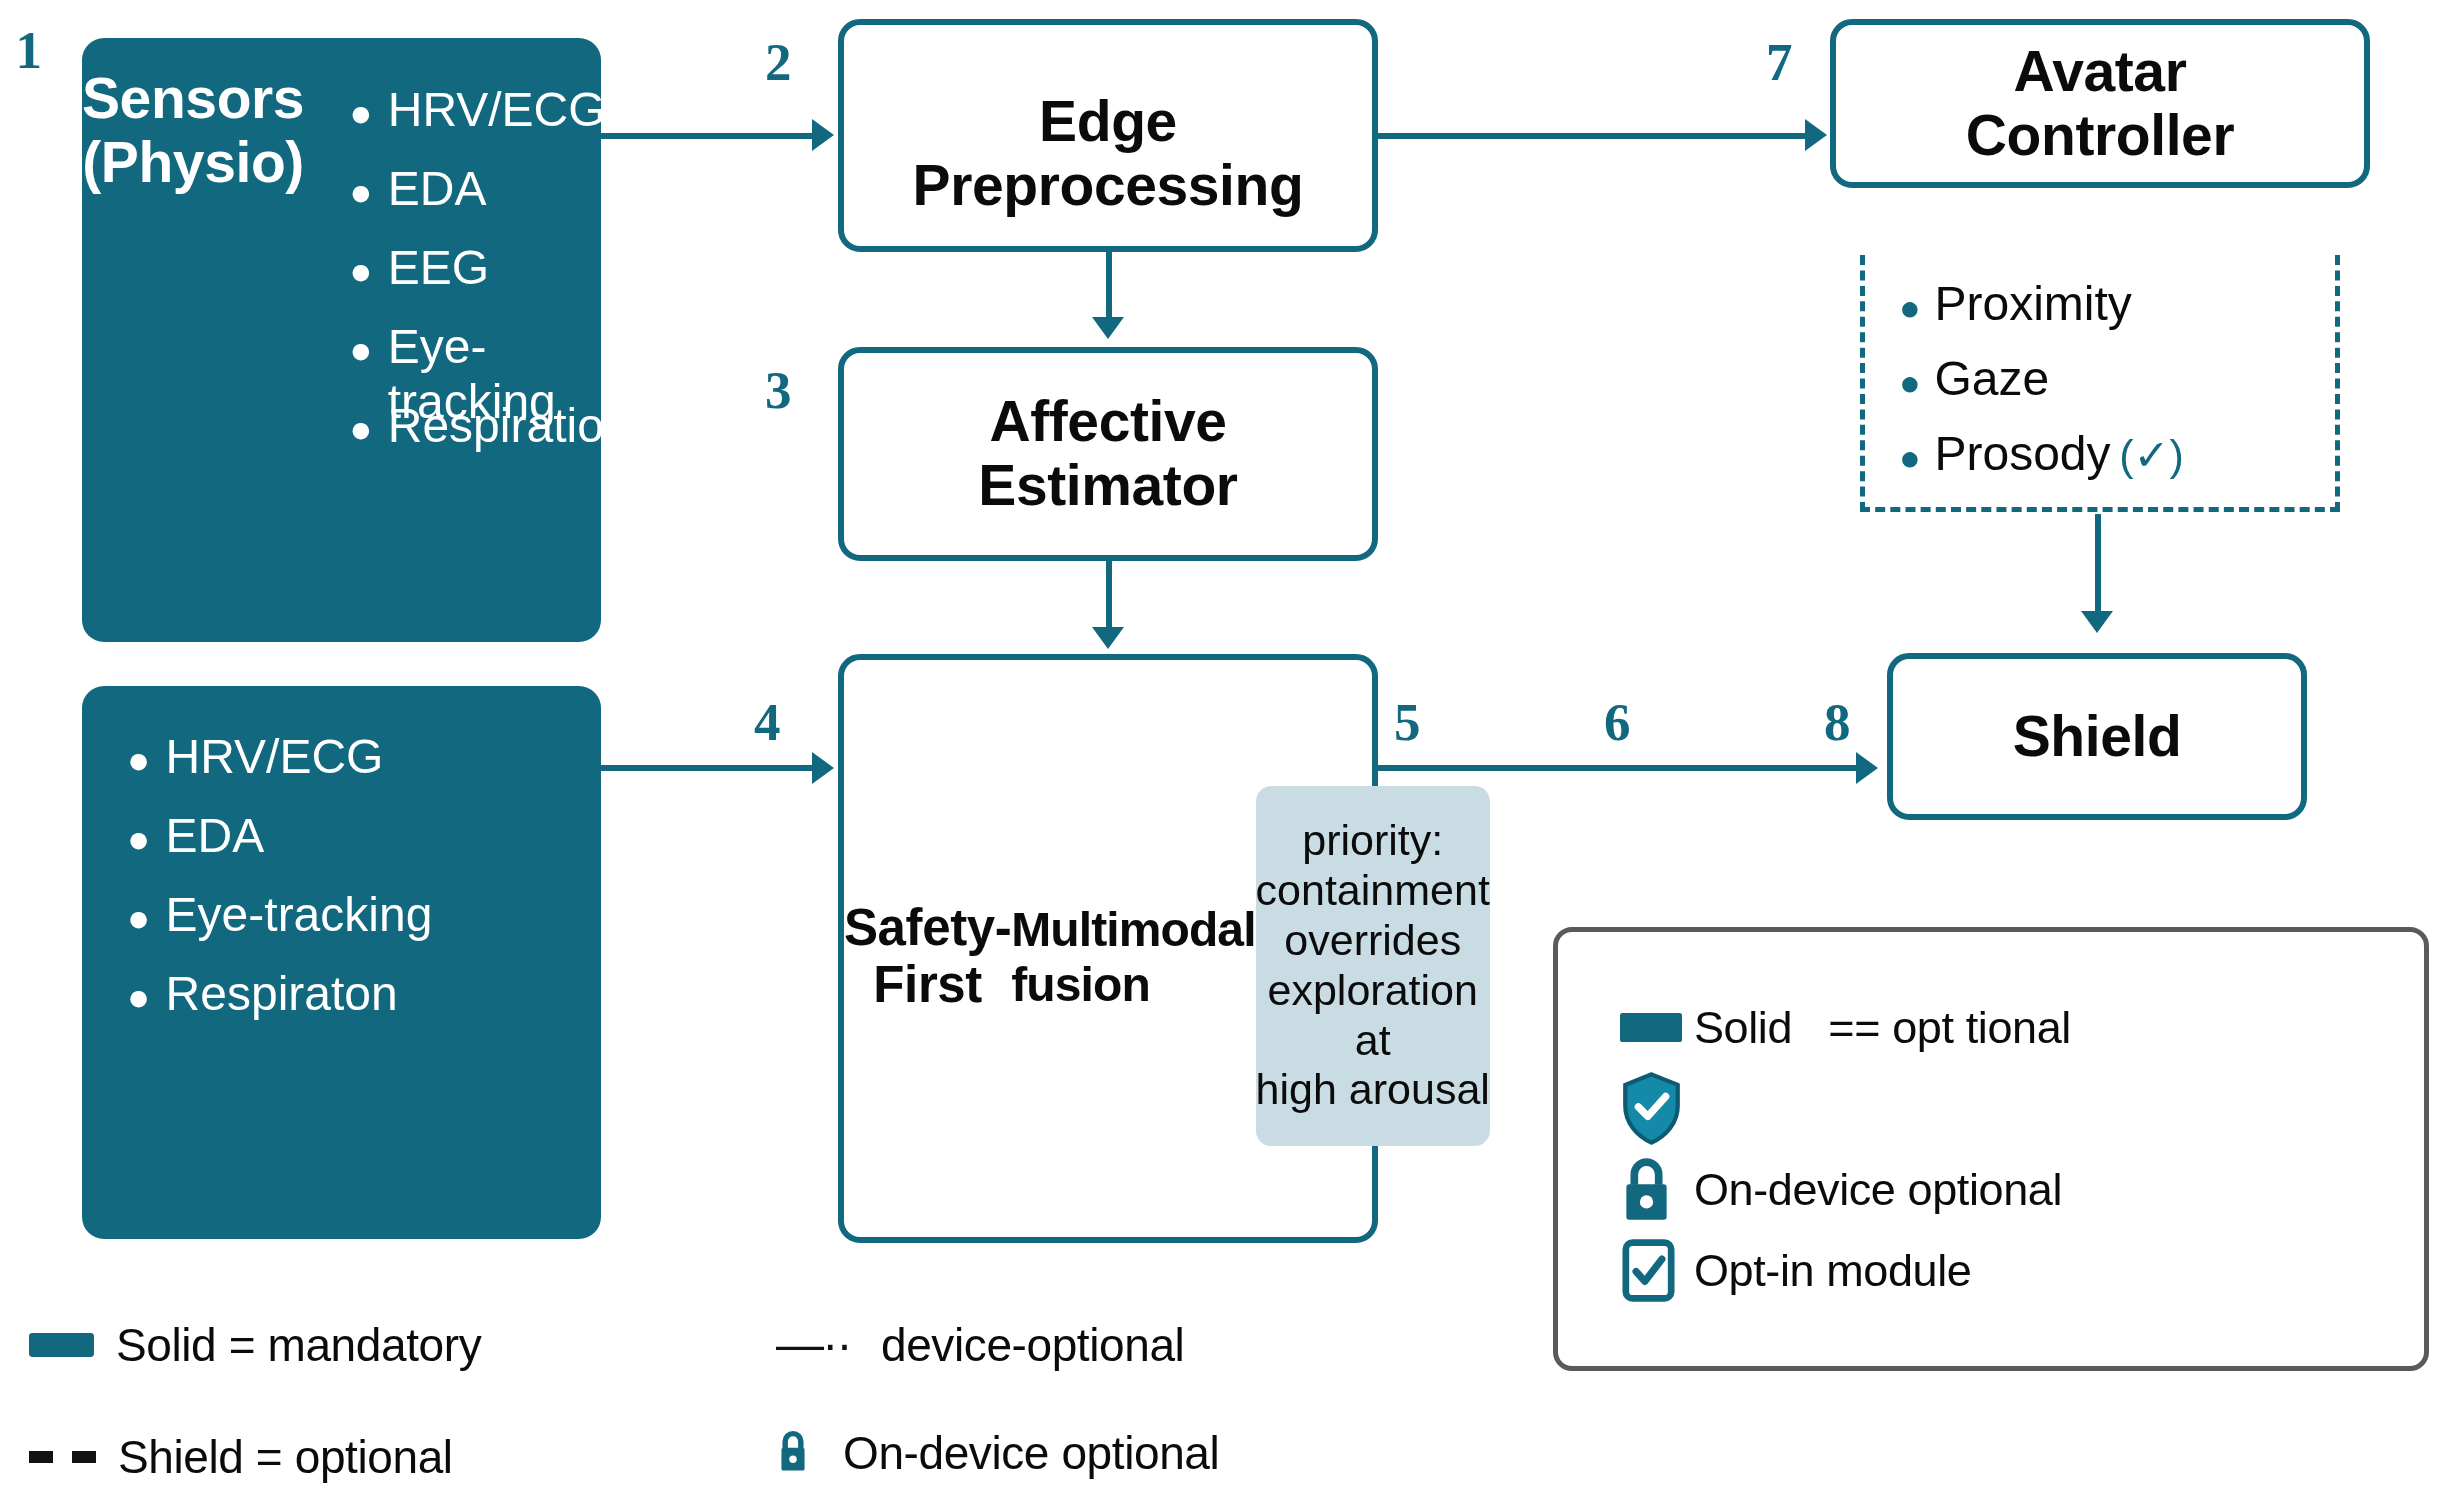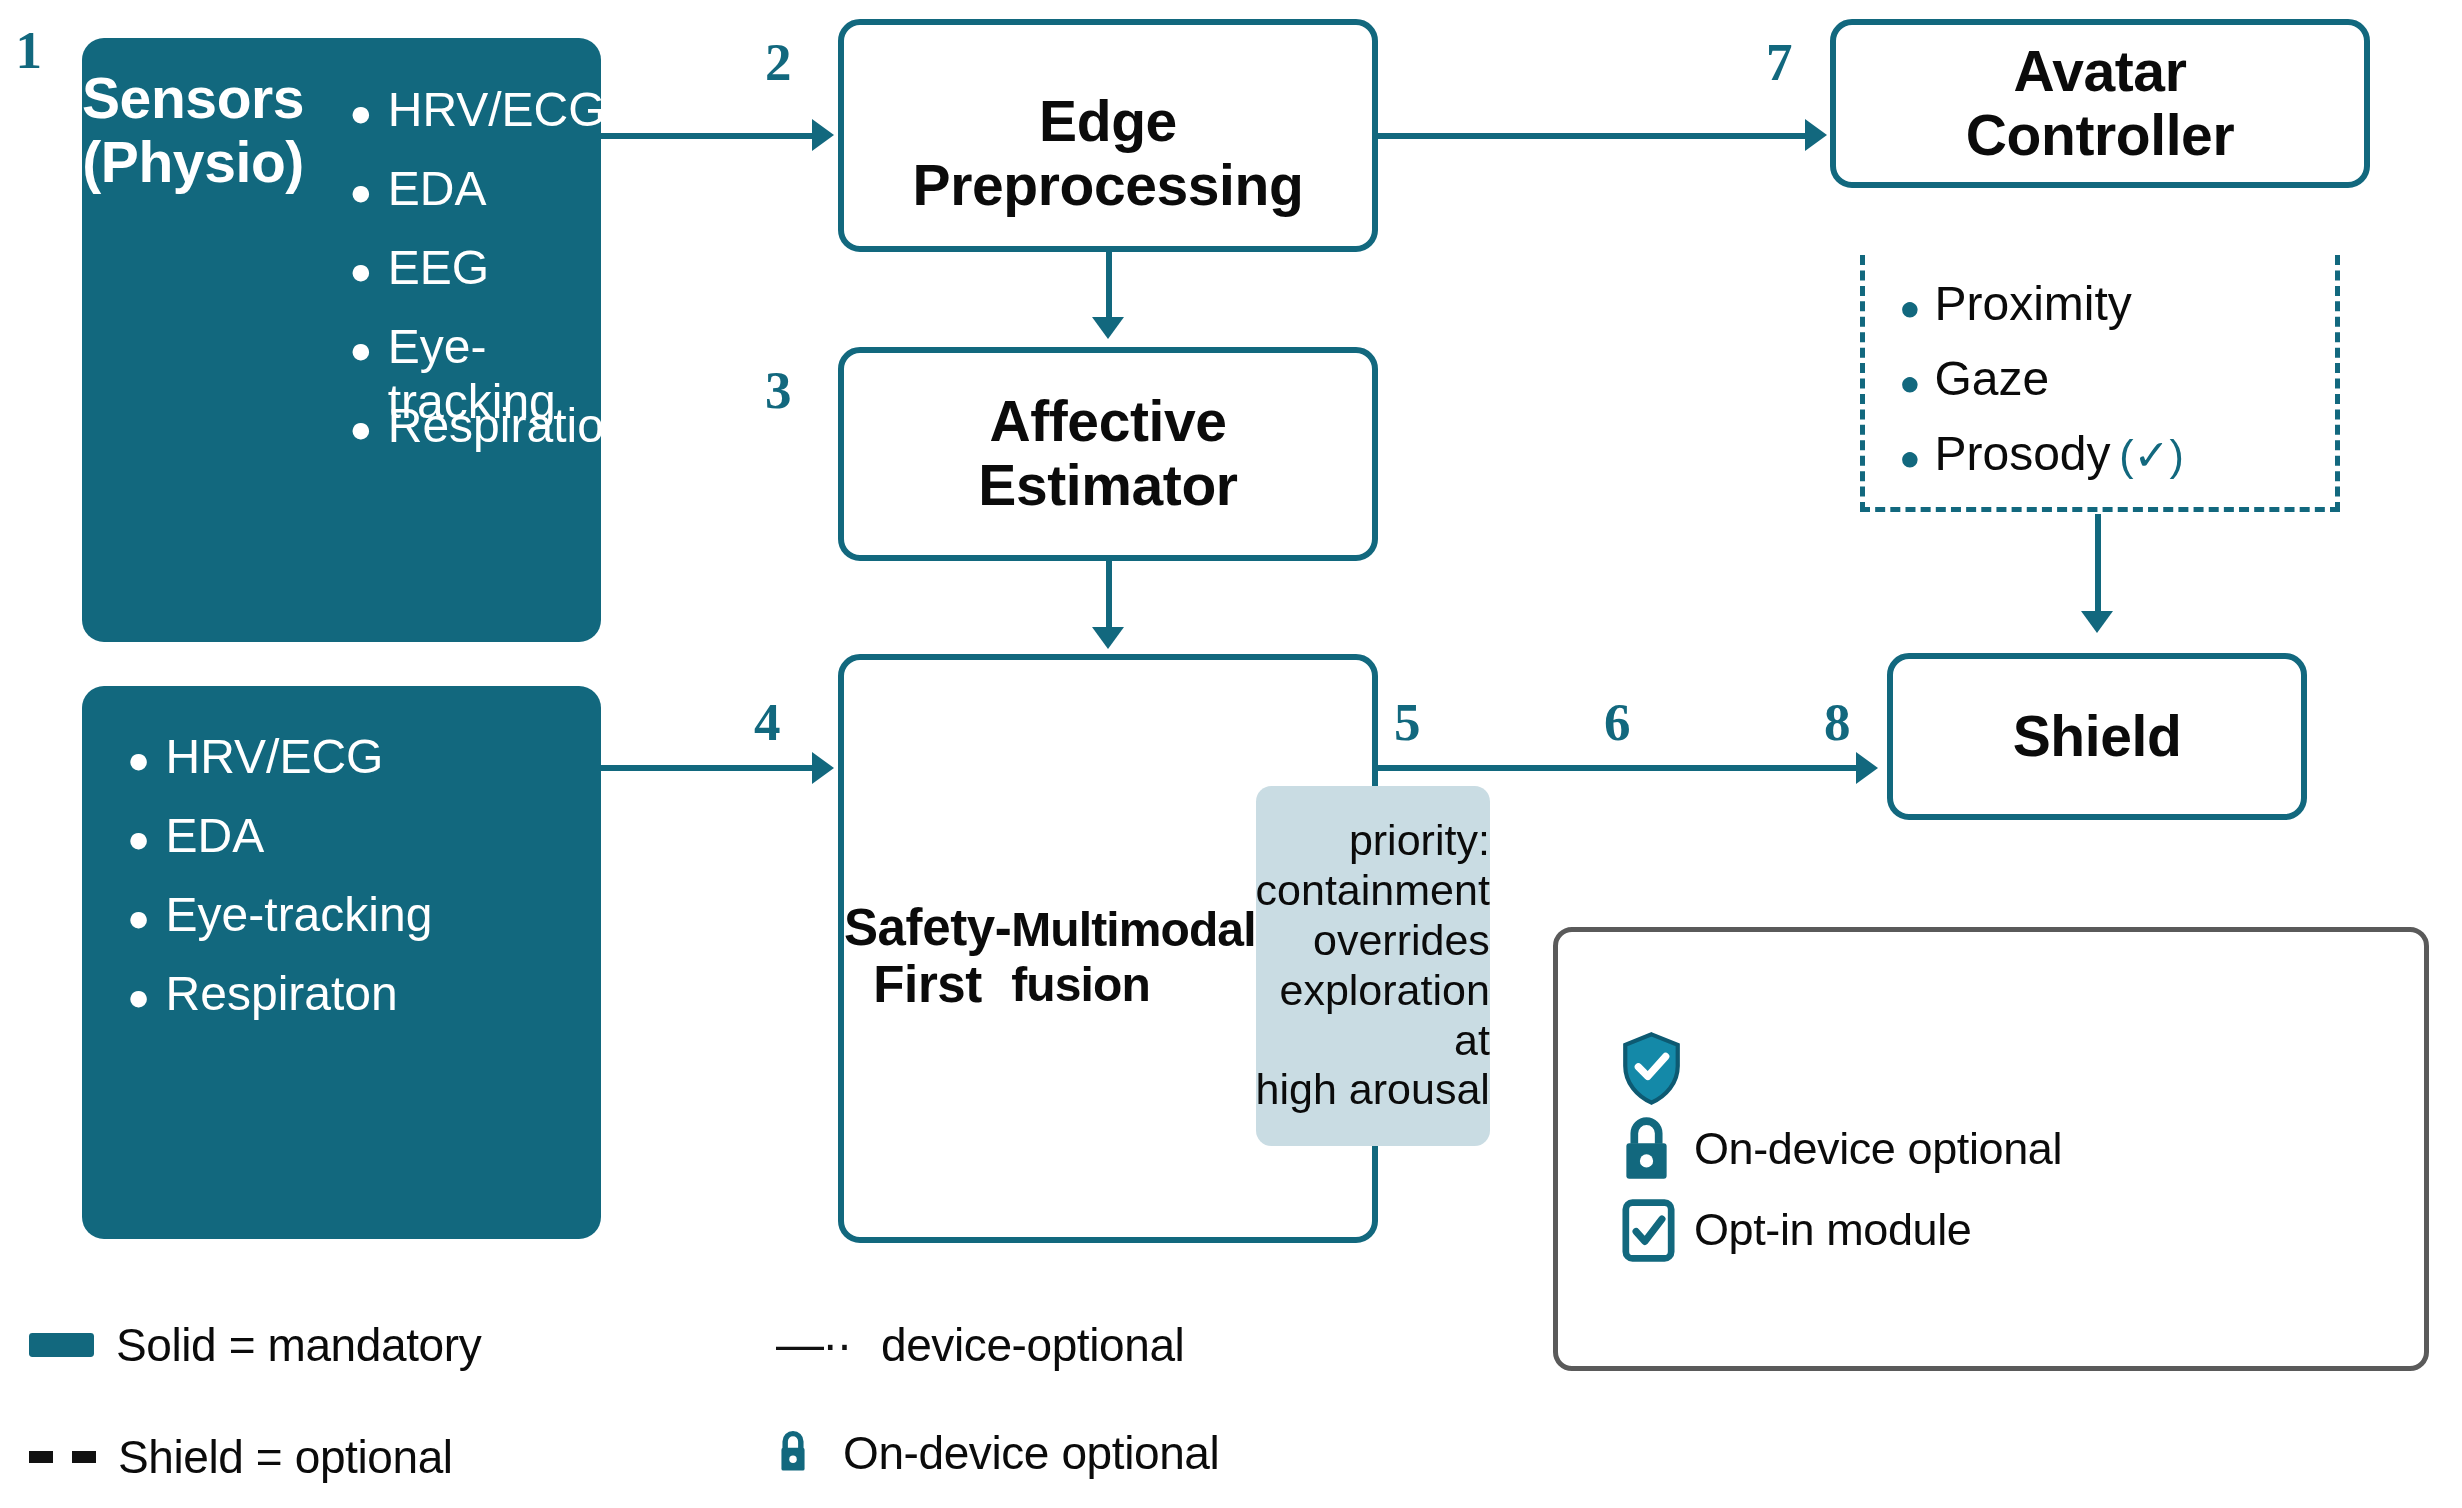--- a/index.html
+++ b/index.html
@@ -59,21 +59,21 @@
   .dashbox ul{list-style:none;margin:0;padding:0;}
   .dashbox li{
     color:#0b0b0b;font-weight:400;display:flex;align-items:baseline;
   }
   .dashbox li .dot{color:#12687E;margin-right:13.7px;font-size:0.75em;line-height:1;}
   .chk{color:#12687E;margin-left:8.6px;font-weight:400;}
 
   
   .callout{
     background:#c9dce3;border-radius:15.4px;
-    color:#0b0b0b;text-align:right;line-height:1.16;font-weight:400;
+    color:#0b0b0b;text-align:center;line-height:1.16;font-weight:400;
     display:flex;align-items:center;justify-content:center;
   }
 
   
   .legendpanel{
     position:absolute;box-sizing:border-box;background:#ffffff;
     border:5.1px solid #5a5a5a;border-radius:19px;
     display:flex;flex-direction:column;justify-content:center;
     padding:19px 0 19px 62px;
   }
@@ -223,20 +223,26 @@
   <div class="arrowhead ah-right" style="left:812px;top:752px;"></div>
 
   <div class="hline" style="left:1378px;top:765px;width:480px;"></div>
   <div class="arrowhead ah-right" style="left:1856px;top:752px;"></div>
 
   <div class="vline" style="left:2095px;top:514px;height:99px;"></div>
   <div class="arrowhead ah-down" style="left:2081px;top:611px;"></div>
 
   <div class="legendpanel" style="left:1553px;top:927px;width:876px;height:444px;">
 
+    <div class="legrow">
+      <span class="legicon">
+        <span class="swatch"></span>
+      </span>
+      <span class="legtext">Solid   == opt tional</span>
+    </div>
 
     <div class="legrow">
       <span class="legicon">
         <svg width="63" height="75" viewBox="0 0 24 28" aria-hidden="true">
           <path d="M12 1 L22 5 V13 C22 19.5 17.5 24.5 12 27 C6.5 24.5 2 19.5 2 13 V5 Z" fill="#1489A8" stroke="#0d5a72" stroke-width="1.6"></path>
           <path d="M7 13.4 L10.6 17 L17.4 9.4" fill="none" stroke="#ffffff" stroke-width="2.8" stroke-linecap="round" stroke-linejoin="round"></path>
         </svg>
       </span>
     </div>
 

